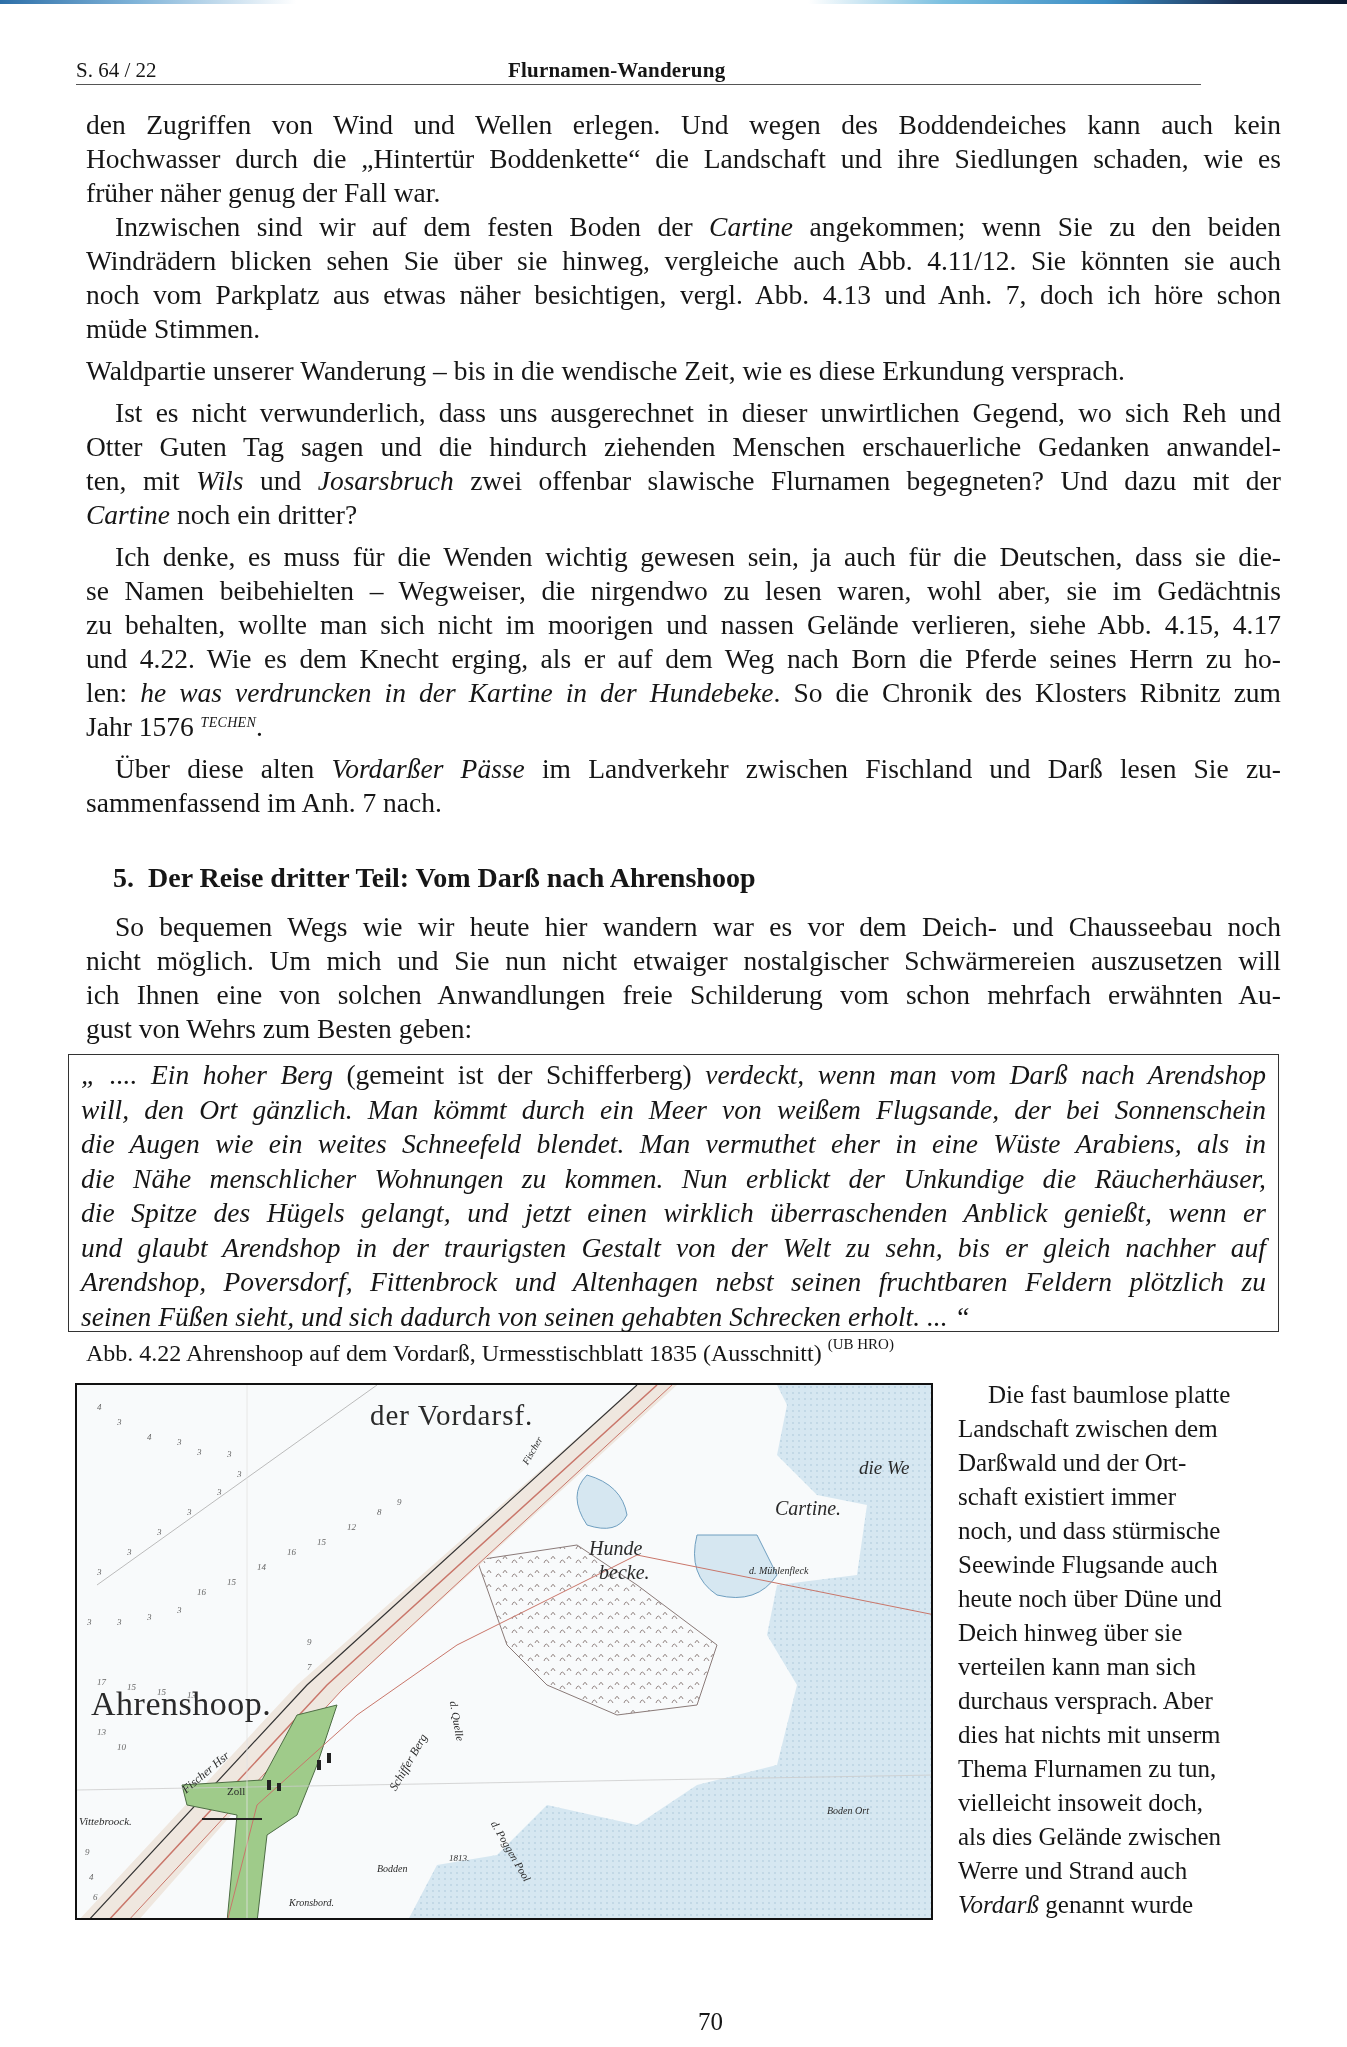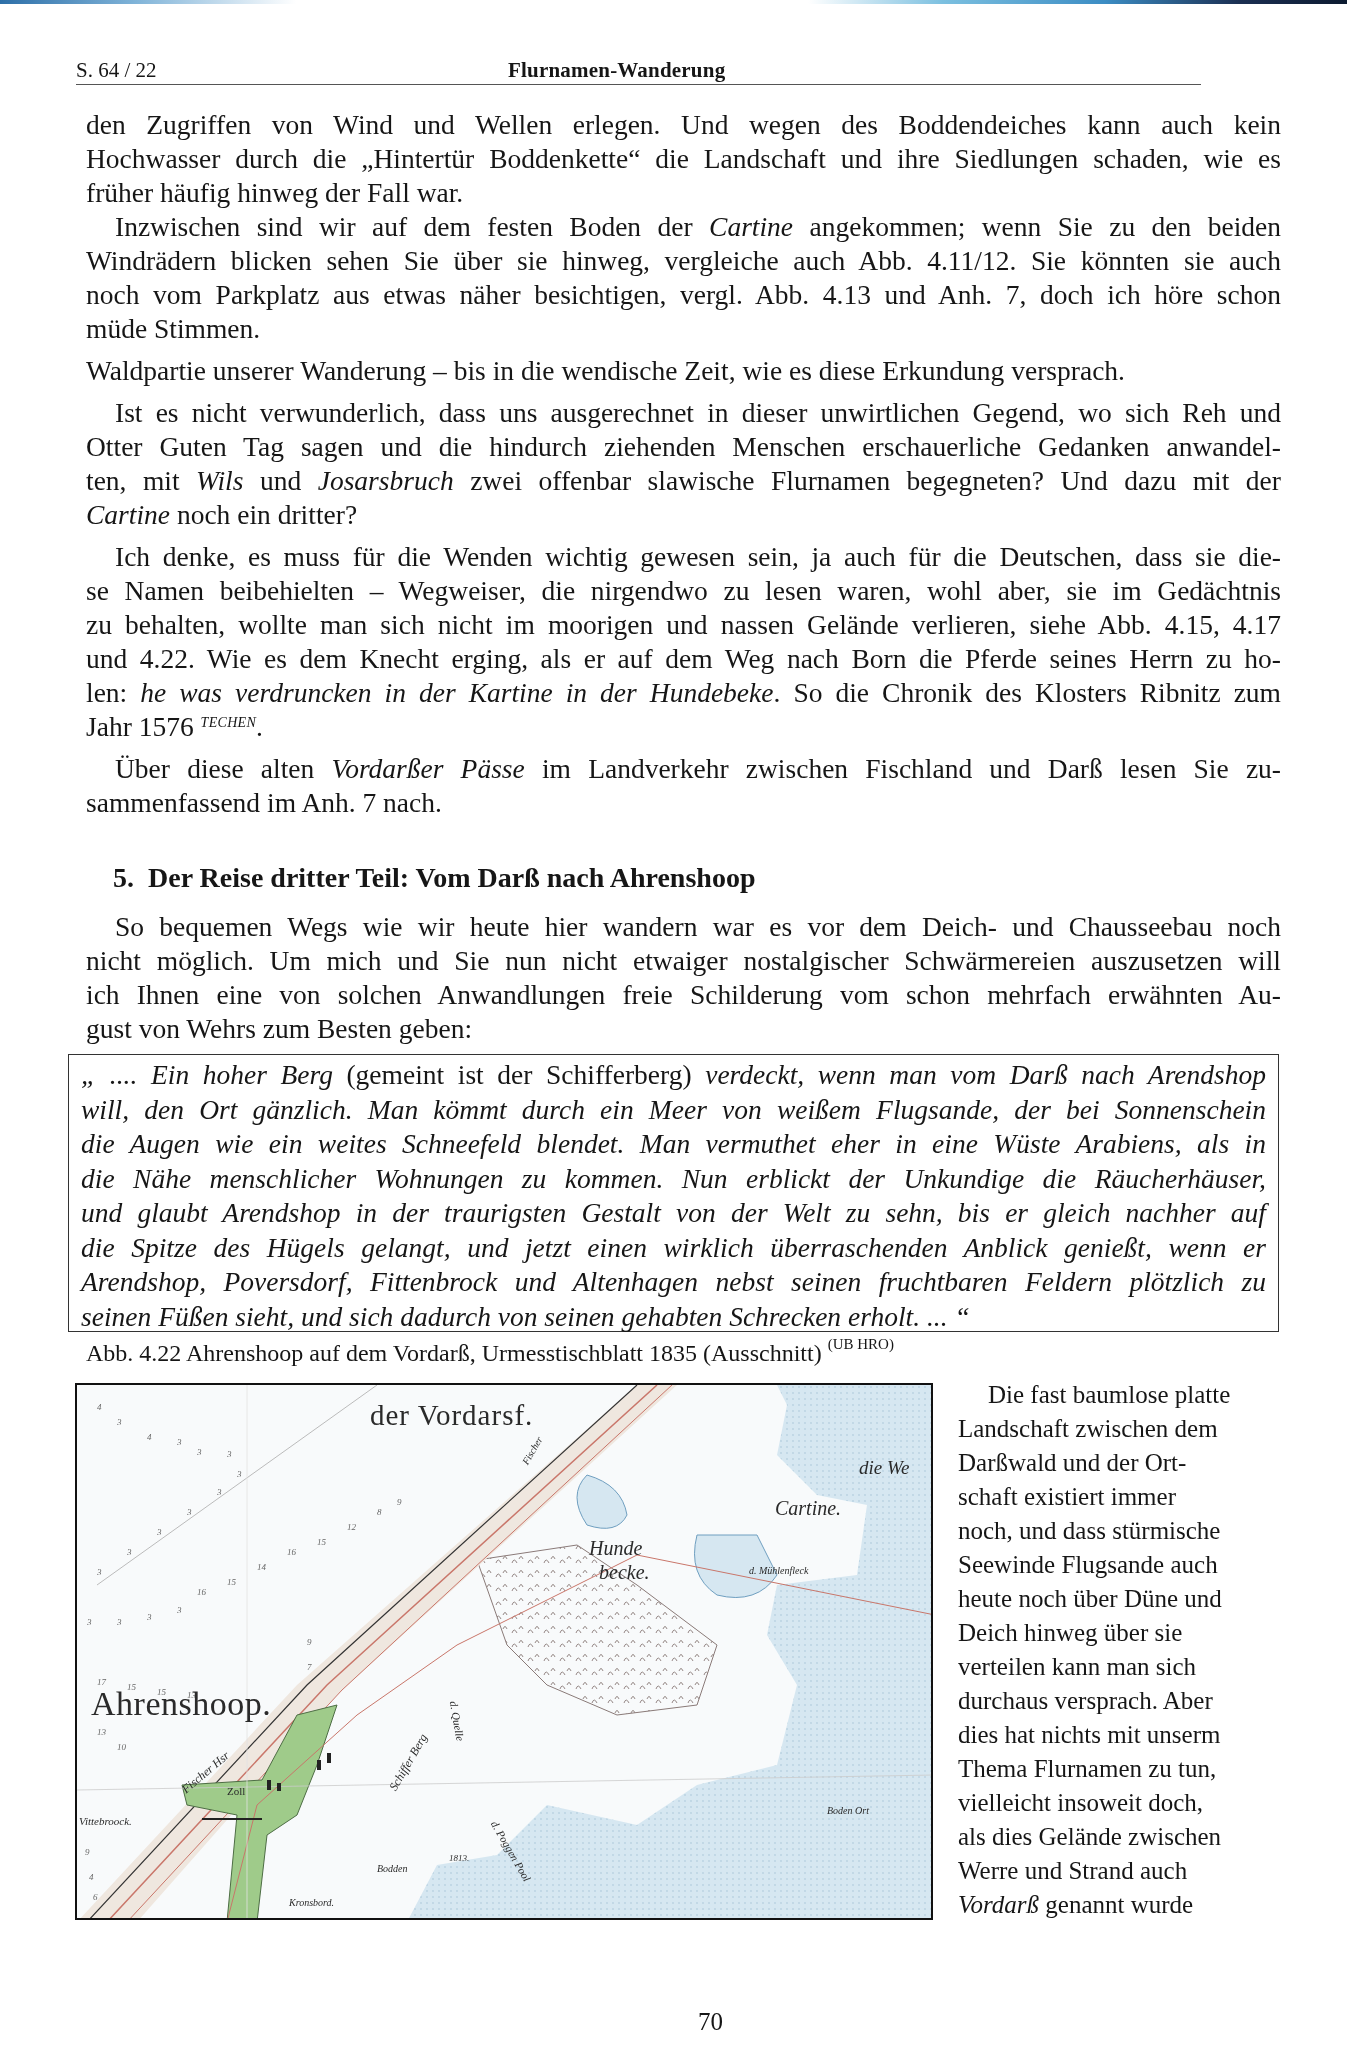--- a/index.html
+++ b/index.html
@@ -38,21 +38,21 @@
 <div class="topbar"></div>
 
 <div class="hdr">
   <span class="pg">S. 64 / 22</span>
   <span class="ttl">Flurnamen-Wanderung</span>
 </div>
 
 <div class="block" style="top:108px;">
   <span class="ln just">den Zugriffen von Wind und Wellen erlegen. Und wegen des Boddendeiches kann auch kein</span>
   <span class="ln just">Hochwasser durch die „Hintertür Boddenkette“ die Landschaft und ihre Siedlungen schaden, wie es</span>
-  <span class="ln">früher häufig hinweg der Fall war.</span>
+  <span class="ln">früher näher genug der Fall war.</span>
 
   <span class="ln ind just"><span>Inzwischen sind wir auf dem festen Boden der </span><i>Cartine</i><span> angekommen; wenn Sie zu den beiden</span></span>
   <span class="ln just">Windrädern blicken sehen Sie über sie hinweg, vergleiche auch Abb. 4.11/12. Sie könnten sie auch</span>
   <span class="ln just">noch vom Parkplatz aus etwas näher besichtigen, vergl. Abb. 4.13 und Anh. 7, doch ich höre schon</span>
   <span class="ln">müde Stimmen.</span>
 
   <div style="height:8px"></div>
   <span class="ln">Waldpartie unserer Wanderung – bis in die wendische Zeit, wie es diese Erkundung versprach.</span>
 
   <div style="height:8px"></div>
@@ -84,22 +84,22 @@
   <span class="ln just">ich Ihnen eine von solchen Anwandlungen freie Schilderung vom schon mehrfach erwähnten Au-</span>
   <span class="ln">gust von Wehrs zum Besten geben:</span>
 </div>
 
 <div class="quote">
   <div class="inner">
     <span class="ln just"><span>„ .... Ein hoher Berg </span><span class="up">(gemeint ist der Schifferberg)</span><span> verdeckt, wenn man vom Darß nach Arendshop</span></span>
     <span class="ln just">will, den Ort gänzlich. Man kömmt durch ein Meer von weißem Flugsande, der bei Sonnenschein</span>
     <span class="ln just">die Augen wie ein weites Schneefeld blendet. Man vermuthet eher in eine Wüste Arabiens, als in</span>
     <span class="ln just">die Nähe menschlicher Wohnungen zu kommen. Nun erblickt der Unkundige die Räucherhäuser,</span>
+    <span class="ln just">die Spitze des Hügels gelangt, und jetzt einen wirklich überraschenden Anblick genießt, wenn er</span>
     <span class="ln just">und glaubt Arendshop in der traurigsten Gestalt von der Welt zu sehn, bis er gleich nachher auf</span>
-    <span class="ln just">die Spitze des Hügels gelangt, und jetzt einen wirklich überraschenden Anblick genießt, wenn er</span>
     <span class="ln just">Arendshop, Poversdorf, Fittenbrock und Altenhagen nebst seinen fruchtbaren Feldern plötzlich zu</span>
     <span class="ln">seinen Füßen sieht, und sich dadurch von seinen gehabten Schrecken erholt. ... “</span>
   </div>
 </div>
 
 <div class="cap">
   <span>Abb. 4.22   Ahrenshoop auf dem Vordarß, Urmesstischblatt 1835 (Ausschnitt) </span><span class="sup">(UB HRO)</span>
 </div>
 
 <div class="map">

